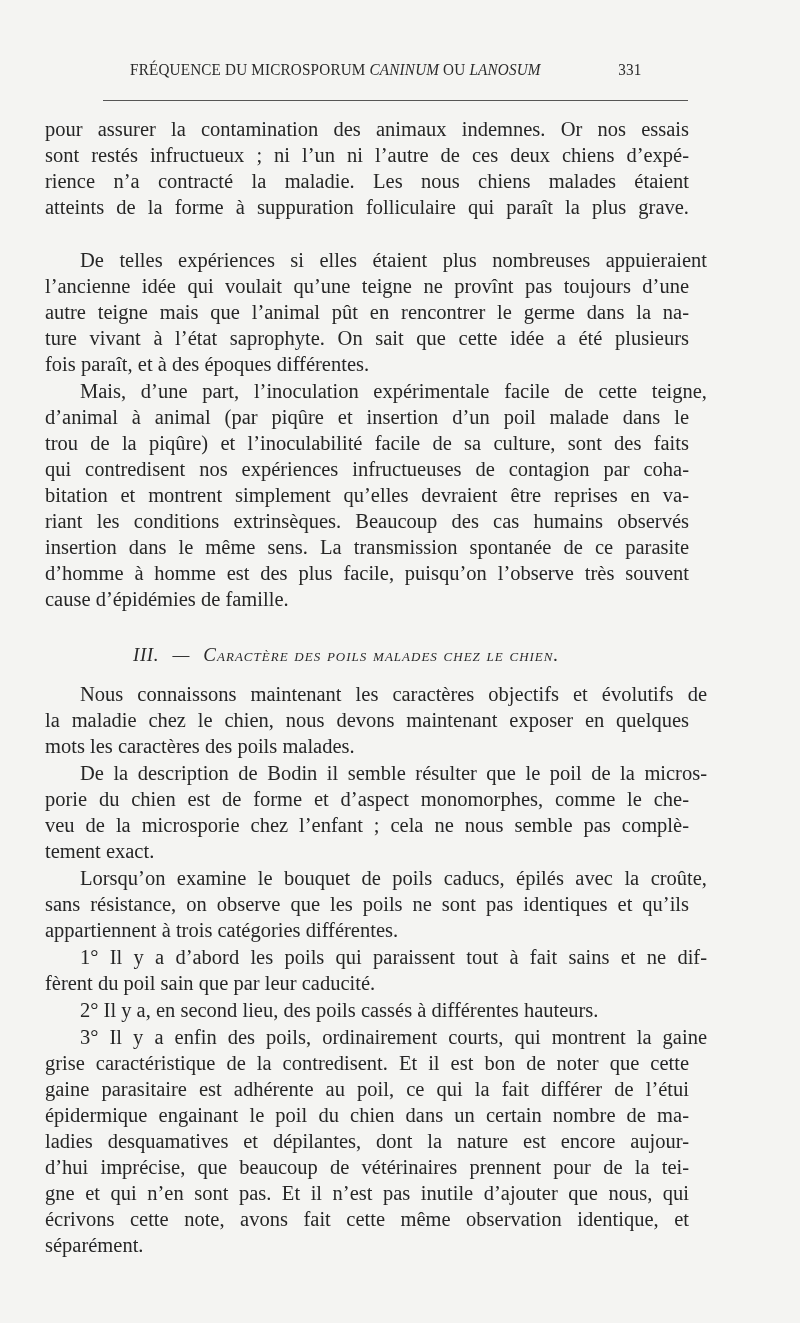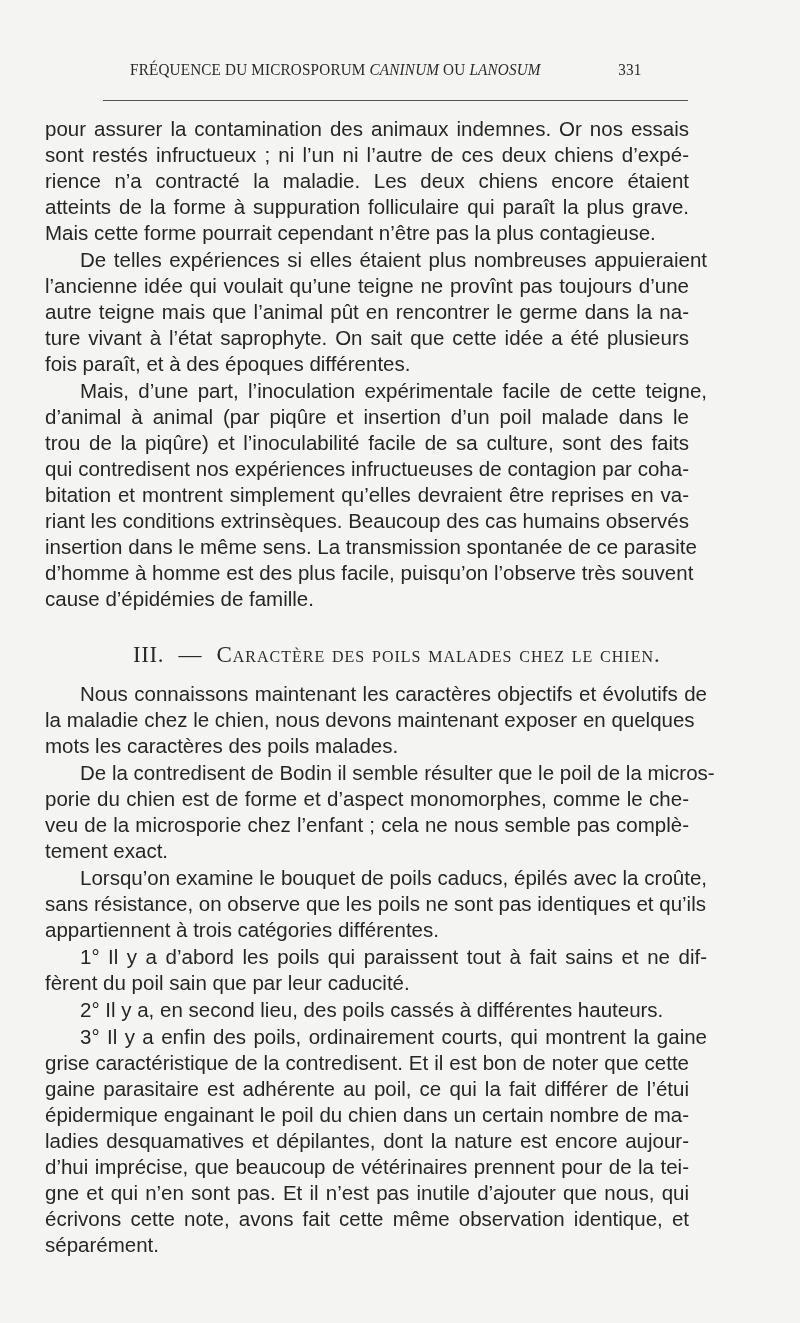--- a/index.html
+++ b/index.html
@@ -19,52 +19,51 @@
     transform: scaleX(0.92); transform-origin: left;
   }
   .running-head .title { white-space: nowrap; }
   .running-head .title i { font-style: italic; }
   .rule {
     position: absolute; left: 103px; top: 100px; width: 585px; height: 1px;
     background: #555;
   }
   .line {
     position: absolute; left: 45px; width: 644px; height: 26px;
-    font-family: Liberation Sans, sans-serif;
+    font-family: Liberation Serif, serif;
     font-size: 20.5px; line-height: 26px;
     white-space: nowrap;
     text-align: justify; text-align-last: justify;
     color: #262626;
   }
   .line.indent { left: 62px; width: 627px; margin-left: 18px; }
   .line.last { text-align-last: left; }
   .section-title {
     position: absolute; left: 133px; top: 642px; width: 520px; height: 26px;
     font-family: "Liberation Serif", serif;
-    font-size: 23px; line-height: 26px; white-space: nowrap;
-    color: #2a2a2a; letter-spacing: 0.6px;
+    font-size: 19px; line-height: 26px; white-space: nowrap;
+    color: #2a2a2a; letter-spacing: 0.6px; font-style: italic;
   }
   .section-title .sc { font-variant: small-caps; letter-spacing: 1px; }
 </style>
 </head>
 <body>
 
 <div class="page">
 
   <div class="running-head">
     <span class="title"><span>FRÉQUENCE DU MICROSPORUM </span><i>CANINUM</i><span> OU </span><i>LANOSUM</i></span>
     <span>331</span>
   </div>
   <div class="rule"></div>
 
   <div class="line" style="top:116px">pour assurer la contamination des animaux indemnes. Or nos essais</div>
   <div class="line" style="top:142px">sont restés infructueux ; ni l’un ni l’autre de ces deux chiens d’expé-</div>
-  <div class="line" style="top:168px">rience n’a contracté la maladie. Les deux chiens encore étaient</div>
+  <div class="line" style="top:168px">rience n’a contracté la maladie. Les nous chiens malades étaient</div>
   <div class="line" style="top:194px">atteints de la forme à suppuration folliculaire qui paraît la plus grave.</div>
-  <div class="line last" style="top:220px">Mais cette forme pourrait cependant n’être pas la plus contagieuse.</div>
 
   <div class="line indent" style="top:247px">De telles expériences si elles étaient plus nombreuses appuieraient</div>
   <div class="line" style="top:273px">l’ancienne idée qui voulait qu’une teigne ne provînt pas toujours d’une</div>
   <div class="line" style="top:299px">autre teigne mais que l’animal pût en rencontrer le germe dans la na-</div>
   <div class="line" style="top:325px">ture vivant à l’état saprophyte. On sait que cette idée a été plusieurs</div>
   <div class="line last" style="top:351px">fois paraît, et à des époques différentes.</div>
 
   <div class="line indent" style="top:378px">Mais, d’une part, l’inoculation expérimentale facile de cette teigne,</div>
   <div class="line" style="top:404px">d’animal à animal (par piqûre et insertion d’un poil malade dans le</div>
   <div class="line" style="top:430px">trou de la piqûre) et l’inoculabilité facile de sa culture, sont des faits</div>
@@ -78,21 +77,21 @@
   <div class="section-title">
     <span>III.</span>
     <span style="margin:0 8px">—</span>
     <span class="sc">Caractère des poils malades chez le chien.</span>
   </div>
 
   <div class="line indent" style="top:681px">Nous connaissons maintenant les caractères objectifs et évolutifs de</div>
   <div class="line" style="top:707px">la maladie chez le chien, nous devons maintenant exposer en quelques</div>
   <div class="line last" style="top:733px">mots les caractères des poils malades.</div>
 
-  <div class="line indent" style="top:760px">De la contredisent de Bodin il semble résulter que le poil de la micros-</div>
+  <div class="line indent" style="top:760px">De la description de Bodin il semble résulter que le poil de la micros-</div>
   <div class="line" style="top:786px">porie du chien est de forme et d’aspect monomorphes, comme le che-</div>
   <div class="line" style="top:812px">veu de la microsporie chez l’enfant ; cela ne nous semble pas complè-</div>
   <div class="line last" style="top:838px">tement exact.</div>
 
   <div class="line indent" style="top:865px">Lorsqu’on examine le bouquet de poils caducs, épilés avec la croûte,</div>
   <div class="line" style="top:891px">sans résistance, on observe que les poils ne sont pas identiques et qu’ils</div>
   <div class="line last" style="top:917px">appartiennent à trois catégories différentes.</div>
 
   <div class="line indent" style="top:944px">1° Il y a d’abord les poils qui paraissent tout à fait sains et ne dif-</div>
   <div class="line last" style="top:970px">fèrent du poil sain que par leur caducité.</div>

